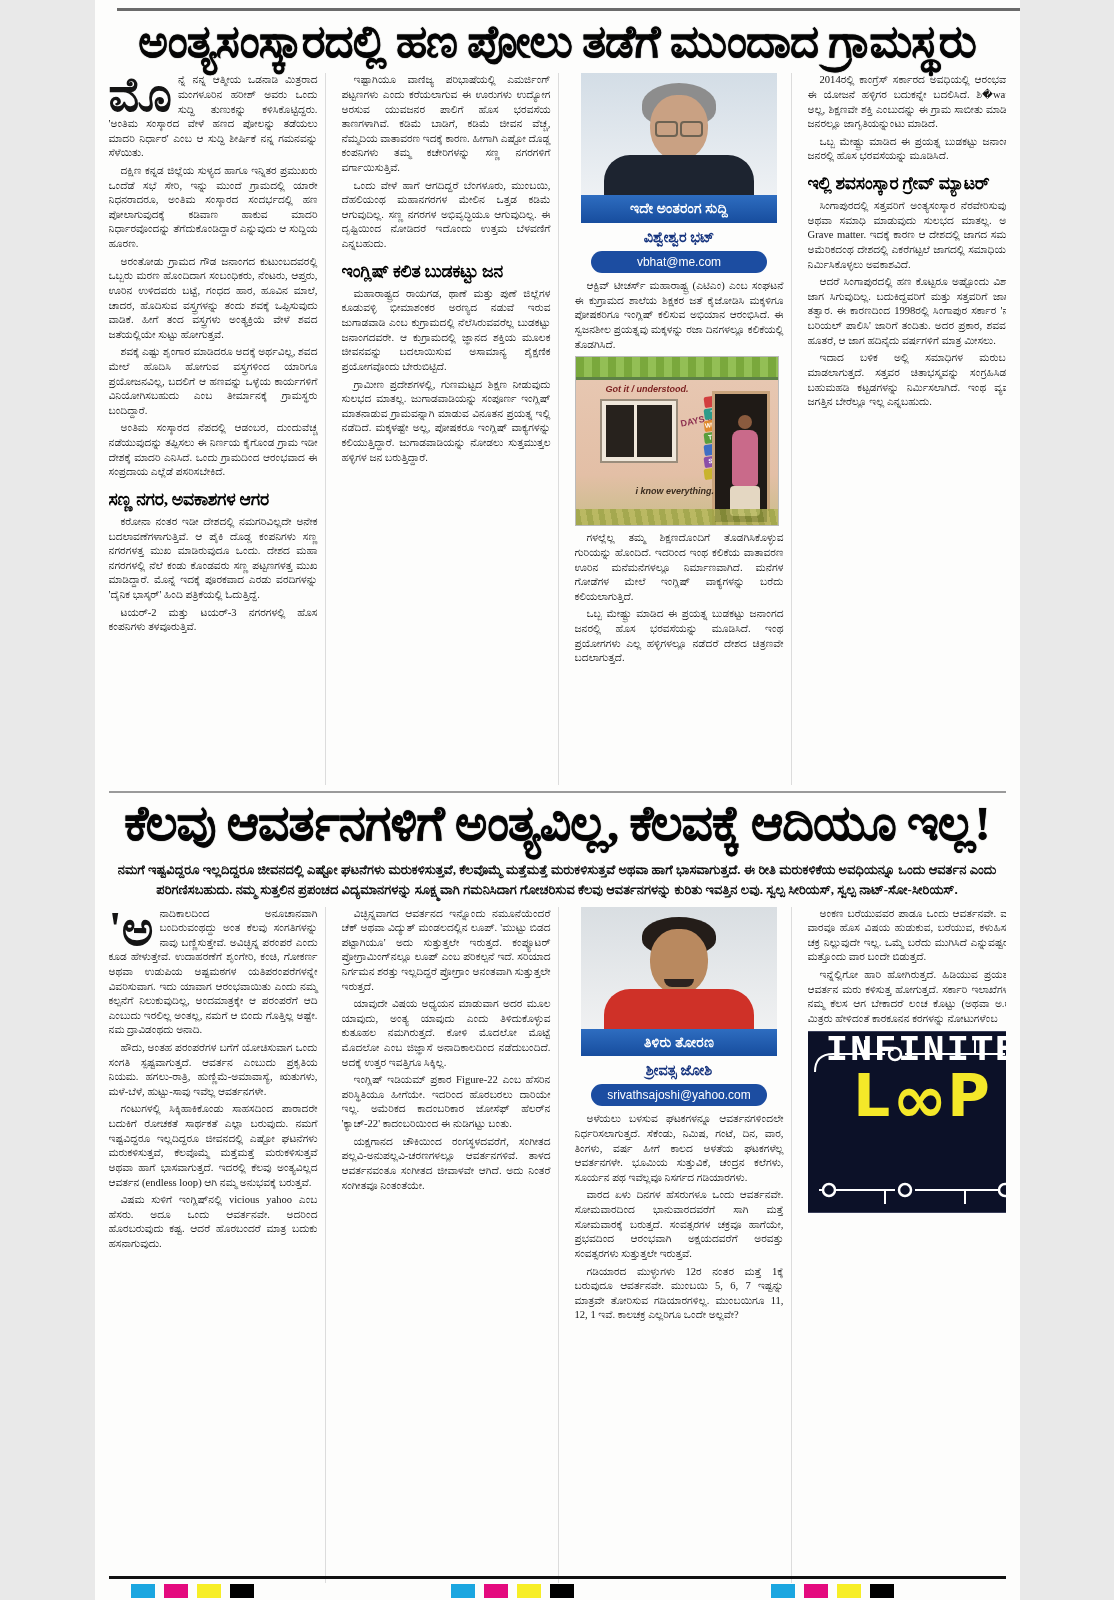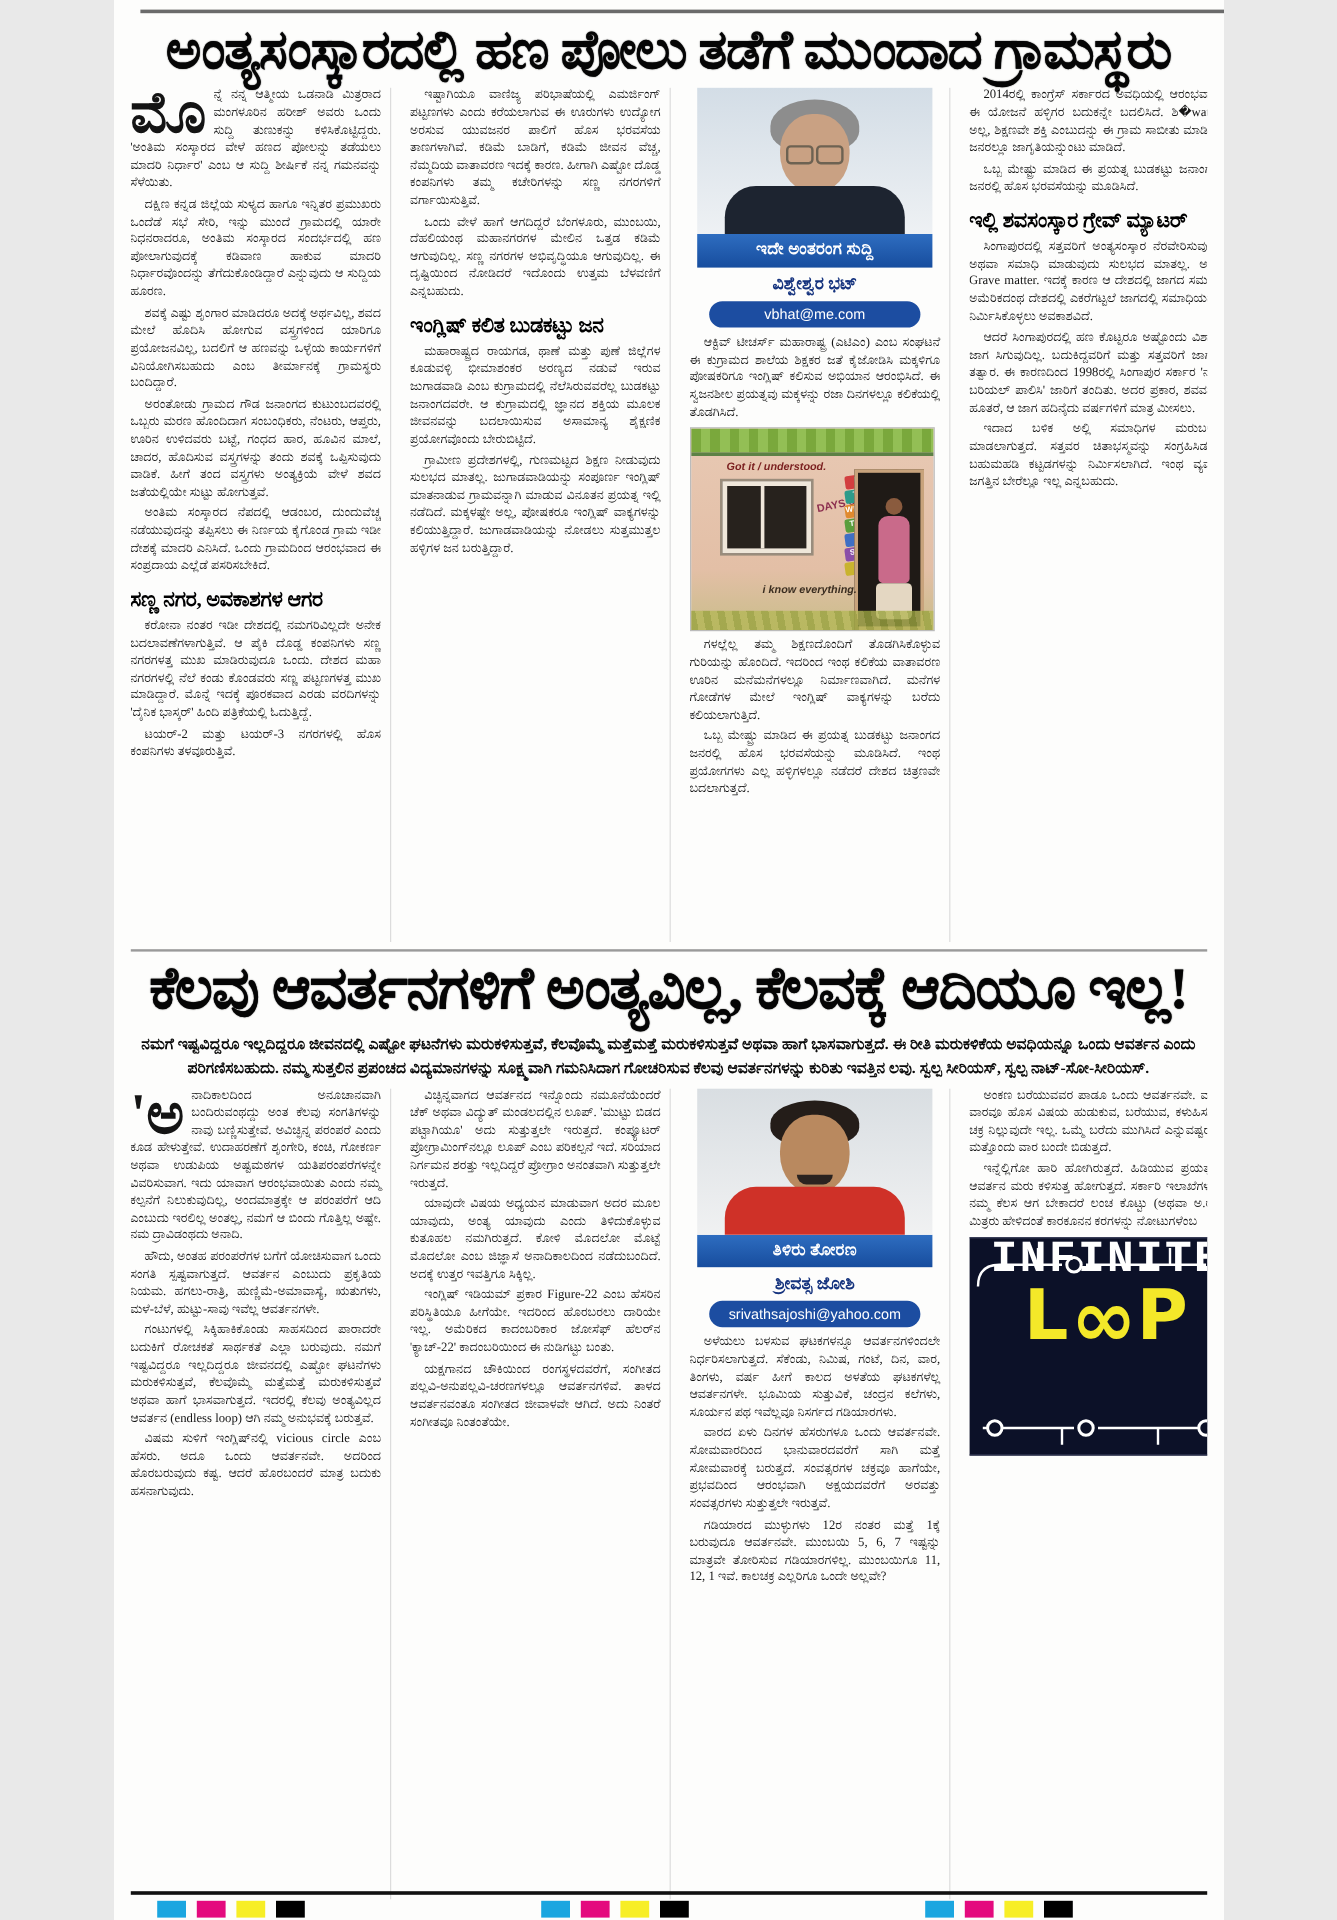--- a/index.html
+++ b/index.html
@@ -96,22 +96,22 @@
   <div class="top-rule"></div>
 
   <div class="inner">
 
     <div class="headline">ಅಂತ್ಯಸಂಸ್ಕಾರದಲ್ಲಿ ಹಣ ಪೋಲು ತಡೆಗೆ ಮುಂದಾದ ಗ್ರಾಮಸ್ಥರು</div>
 
     <div class="cols cols-a1">
       <div class="col rule">
           <p class="para lead"><span class="dropcap">ಮೊ</span>ನ್ನೆ ನನ್ನ ಆತ್ಮೀಯ ಒಡನಾಡಿ ಮಿತ್ರರಾದ ಮಂಗಳೂರಿನ ಹರೀಶ್ ಅವರು ಒಂದು ಸುದ್ದಿ ತುಣುಕನ್ನು ಕಳಿಸಿಕೊಟ್ಟಿದ್ದರು. 'ಅಂತಿಮ ಸಂಸ್ಕಾರದ ವೇಳೆ ಹಣದ ಪೋಲನ್ನು ತಡೆಯಲು ಮಾದರಿ ನಿರ್ಧಾರ' ಎಂಬ ಆ ಸುದ್ದಿ ಶೀರ್ಷಿಕೆ ನನ್ನ ಗಮನವನ್ನು ಸೆಳೆಯಿತು.</p>
           <p class="para">ದಕ್ಷಿಣ ಕನ್ನಡ ಜಿಲ್ಲೆಯ ಸುಳ್ಯದ ಹಾಗೂ ಇನ್ನಿತರ ಪ್ರಮುಖರು ಒಂದೆಡೆ ಸಭೆ ಸೇರಿ, ಇನ್ನು ಮುಂದೆ ಗ್ರಾಮದಲ್ಲಿ ಯಾರೇ ನಿಧನರಾದರೂ, ಅಂತಿಮ ಸಂಸ್ಕಾರದ ಸಂದರ್ಭದಲ್ಲಿ ಹಣ ಪೋಲಾಗುವುದಕ್ಕೆ ಕಡಿವಾಣ ಹಾಕುವ ಮಾದರಿ ನಿರ್ಧಾರವೊಂದನ್ನು ತೆಗೆದುಕೊಂಡಿದ್ದಾರೆ ಎನ್ನುವುದು ಆ ಸುದ್ದಿಯ ಹೂರಣ.</p>
+          <p class="para">ಅರಂತೋಡು ಗ್ರಾಮದ ಗೌಡ ಜನಾಂಗದ ಕುಟುಂಬದವರಲ್ಲಿ ಒಬ್ಬರು ಮರಣ ಹೊಂದಿದಾಗ ಸಂಬಂಧಿಕರು, ನೆಂಟರು, ಆಪ್ತರು, ಊರಿನ ಉಳಿದವರು ಬಟ್ಟೆ, ಗಂಧದ ಹಾರ, ಹೂವಿನ ಮಾಲೆ, ಚಾದರ, ಹೊದಿಸುವ ವಸ್ತ್ರಗಳನ್ನು ತಂದು ಶವಕ್ಕೆ ಒಪ್ಪಿಸುವುದು ವಾಡಿಕೆ. ಹೀಗೆ ತಂದ ವಸ್ತ್ರಗಳು ಅಂತ್ಯಕ್ರಿಯೆ ವೇಳೆ ಶವದ ಜತೆಯಲ್ಲಿಯೇ ಸುಟ್ಟು ಹೋಗುತ್ತವೆ.</p>
           <p class="para">ಶವಕ್ಕೆ ಎಷ್ಟು ಶೃಂಗಾರ ಮಾಡಿದರೂ ಅದಕ್ಕೆ ಅರ್ಥವಿಲ್ಲ, ಶವದ ಮೇಲೆ ಹೊದಿಸಿ ಹೋಗುವ ವಸ್ತ್ರಗಳಿಂದ ಯಾರಿಗೂ ಪ್ರಯೋಜನವಿಲ್ಲ, ಬದಲಿಗೆ ಆ ಹಣವನ್ನು ಒಳ್ಳೆಯ ಕಾರ್ಯಗಳಿಗೆ ವಿನಿಯೋಗಿಸಬಹುದು ಎಂಬ ತೀರ್ಮಾನಕ್ಕೆ ಗ್ರಾಮಸ್ಥರು ಬಂದಿದ್ದಾರೆ.</p>
-          <p class="para">ಅರಂತೋಡು ಗ್ರಾಮದ ಗೌಡ ಜನಾಂಗದ ಕುಟುಂಬದವರಲ್ಲಿ ಒಬ್ಬರು ಮರಣ ಹೊಂದಿದಾಗ ಸಂಬಂಧಿಕರು, ನೆಂಟರು, ಆಪ್ತರು, ಊರಿನ ಉಳಿದವರು ಬಟ್ಟೆ, ಗಂಧದ ಹಾರ, ಹೂವಿನ ಮಾಲೆ, ಚಾದರ, ಹೊದಿಸುವ ವಸ್ತ್ರಗಳನ್ನು ತಂದು ಶವಕ್ಕೆ ಒಪ್ಪಿಸುವುದು ವಾಡಿಕೆ. ಹೀಗೆ ತಂದ ವಸ್ತ್ರಗಳು ಅಂತ್ಯಕ್ರಿಯೆ ವೇಳೆ ಶವದ ಜತೆಯಲ್ಲಿಯೇ ಸುಟ್ಟು ಹೋಗುತ್ತವೆ.</p>
           <p class="para">ಅಂತಿಮ ಸಂಸ್ಕಾರದ ನೆಪದಲ್ಲಿ ಆಡಂಬರ, ದುಂದುವೆಚ್ಚ ನಡೆಯುವುದನ್ನು ತಪ್ಪಿಸಲು ಈ ನಿರ್ಣಯ ಕೈಗೊಂಡ ಗ್ರಾಮ ಇಡೀ ದೇಶಕ್ಕೆ ಮಾದರಿ ಎನಿಸಿದೆ. ಒಂದು ಗ್ರಾಮದಿಂದ ಆರಂಭವಾದ ಈ ಸಂಪ್ರದಾಯ ಎಲ್ಲೆಡೆ ಪಸರಿಸಬೇಕಿದೆ.</p>
           <div class="subhead">ಸಣ್ಣ ನಗರ, ಅವಕಾಶಗಳ ಆಗರ</div>
           <p class="para">ಕರೋನಾ ನಂತರ ಇಡೀ ದೇಶದಲ್ಲಿ ನಮಗರಿವಿಲ್ಲದೇ ಅನೇಕ ಬದಲಾವಣೆಗಳಾಗುತ್ತಿವೆ. ಆ ಪೈಕಿ ದೊಡ್ಡ ಕಂಪನಿಗಳು ಸಣ್ಣ ನಗರಗಳತ್ತ ಮುಖ ಮಾಡಿರುವುದೂ ಒಂದು. ದೇಶದ ಮಹಾ ನಗರಗಳಲ್ಲಿ ನೆಲೆ ಕಂಡು ಕೊಂಡವರು ಸಣ್ಣ ಪಟ್ಟಣಗಳತ್ತ ಮುಖ ಮಾಡಿದ್ದಾರೆ. ಮೊನ್ನೆ ಇದಕ್ಕೆ ಪೂರಕವಾದ ಎರಡು ವರದಿಗಳನ್ನು 'ದೈನಿಕ ಭಾಸ್ಕರ್' ಹಿಂದಿ ಪತ್ರಿಕೆಯಲ್ಲಿ ಓದುತ್ತಿದ್ದೆ.</p>
           <p class="para">ಟಯರ್-2 ಮತ್ತು ಟಯರ್-3 ನಗರಗಳಲ್ಲಿ ಹೊಸ ಕಂಪನಿಗಳು ತಳವೂರುತ್ತಿವೆ.</p>
         </div>
       <div class="col rule">
           <p class="para">ಇಷ್ಟಾಗಿಯೂ ವಾಣಿಜ್ಯ ಪರಿಭಾಷೆಯಲ್ಲಿ ಎಮರ್ಜಿಂಗ್ ಪಟ್ಟಣಗಳು ಎಂದು ಕರೆಯಲಾಗುವ ಈ ಊರುಗಳು ಉದ್ಯೋಗ ಅರಸುವ ಯುವಜನರ ಪಾಲಿಗೆ ಹೊಸ ಭರವಸೆಯ ತಾಣಗಳಾಗಿವೆ. ಕಡಿಮೆ ಬಾಡಿಗೆ, ಕಡಿಮೆ ಜೀವನ ವೆಚ್ಚ, ನೆಮ್ಮದಿಯ ವಾತಾವರಣ ಇದಕ್ಕೆ ಕಾರಣ. ಹೀಗಾಗಿ ಎಷ್ಟೋ ದೊಡ್ಡ ಕಂಪನಿಗಳು ತಮ್ಮ ಕಚೇರಿಗಳನ್ನು ಸಣ್ಣ ನಗರಗಳಿಗೆ ವರ್ಗಾಯಿಸುತ್ತಿವೆ.</p>
           <p class="para">ಒಂದು ವೇಳೆ ಹಾಗೆ ಆಗದಿದ್ದರೆ ಬೆಂಗಳೂರು, ಮುಂಬಯಿ, ದೆಹಲಿಯಂಥ ಮಹಾನಗರಗಳ ಮೇಲಿನ ಒತ್ತಡ ಕಡಿಮೆ ಆಗುವುದಿಲ್ಲ. ಸಣ್ಣ ನಗರಗಳ ಅಭಿವೃದ್ಧಿಯೂ ಆಗುವುದಿಲ್ಲ. ಈ ದೃಷ್ಟಿಯಿಂದ ನೋಡಿದರೆ ಇದೊಂದು ಉತ್ತಮ ಬೆಳವಣಿಗೆ ಎನ್ನಬಹುದು.</p>
           <div class="subhead">ಇಂಗ್ಲಿಷ್ ಕಲಿತ ಬುಡಕಟ್ಟು ಜನ</div>
           <p class="para">ಮಹಾರಾಷ್ಟ್ರದ ರಾಯಗಡ, ಥಾಣೆ ಮತ್ತು ಪುಣೆ ಜಿಲ್ಲೆಗಳ ಕೂಡುವಳ್ಳಿ ಭೀಮಾಶಂಕರ ಅರಣ್ಯದ ನಡುವೆ ಇರುವ ಜುಗಾಡವಾಡಿ ಎಂಬ ಕುಗ್ರಾಮದಲ್ಲಿ ನೆಲೆಸಿರುವವರೆಲ್ಲ ಬುಡಕಟ್ಟು ಜನಾಂಗದವರೇ. ಆ ಕುಗ್ರಾಮದಲ್ಲಿ ಜ್ಞಾನದ ಶಕ್ತಿಯ ಮೂಲಕ ಜೀವನವನ್ನು ಬದಲಾಯಿಸುವ ಅಸಾಮಾನ್ಯ ಶೈಕ್ಷಣಿಕ ಪ್ರಯೋಗವೊಂದು ಬೇರುಬಿಟ್ಟಿದೆ.</p>
@@ -182,21 +182,21 @@
     <div class="divider"></div>
 
     <div class="headline headline2">ಕೆಲವು ಆವರ್ತನಗಳಿಗೆ ಅಂತ್ಯವಿಲ್ಲ, ಕೆಲವಕ್ಕೆ ಆದಿಯೂ ಇಲ್ಲ!</div>
     <div class="standfirst">ನಮಗೆ ಇಷ್ಟವಿದ್ದರೂ ಇಲ್ಲದಿದ್ದರೂ ಜೀವನದಲ್ಲಿ ಎಷ್ಟೋ ಘಟನೆಗಳು ಮರುಕಳಿಸುತ್ತವೆ, ಕೆಲವೊಮ್ಮೆ ಮತ್ತೆಮತ್ತೆ ಮರುಕಳಿಸುತ್ತವೆ ಅಥವಾ ಹಾಗೆ ಭಾಸವಾಗುತ್ತದೆ. ಈ ರೀತಿ ಮರುಕಳಿಕೆಯ ಅವಧಿಯನ್ನೂ ಒಂದು ಆವರ್ತನ ಎಂದು ಪರಿಗಣಿಸಬಹುದು. ನಮ್ಮ ಸುತ್ತಲಿನ ಪ್ರಪಂಚದ ವಿದ್ಯಮಾನಗಳನ್ನು ಸೂಕ್ಷ್ಮವಾಗಿ ಗಮನಿಸಿದಾಗ ಗೋಚರಿಸುವ ಕೆಲವು ಆವರ್ತನಗಳನ್ನು ಕುರಿತು ಇವತ್ತಿನ ಲವು. ಸ್ವಲ್ಪ ಸೀರಿಯಸ್, ಸ್ವಲ್ಪ ನಾಟ್-ಸೋ-ಸೀರಿಯಸ್.</div>
 
     <div class="cols cols-a2">
       <div class="col rule">
           <p class="para lead"><span class="dropcap">'ಅ</span>ನಾದಿಕಾಲದಿಂದ ಅನೂಚಾನವಾಗಿ ಬಂದಿರುವಂಥದ್ದು ಅಂತ ಕೆಲವು ಸಂಗತಿಗಳನ್ನು ನಾವು ಬಣ್ಣಿಸುತ್ತೇವೆ. ಅವಿಚ್ಛಿನ್ನ ಪರಂಪರೆ ಎಂದು ಕೂಡ ಹೇಳುತ್ತೇವೆ. ಉದಾಹರಣೆಗೆ ಶೃಂಗೇರಿ, ಕಂಚಿ, ಗೋಕರ್ಣ ಅಥವಾ ಉಡುಪಿಯ ಅಷ್ಟಮಠಗಳ ಯತಿಪರಂಪರೆಗಳನ್ನೇ ವಿವರಿಸುವಾಗ. ಇದು ಯಾವಾಗ ಆರಂಭವಾಯಿತು ಎಂದು ನಮ್ಮ ಕಲ್ಪನೆಗೆ ನಿಲುಕುವುದಿಲ್ಲ, ಅಂದಮಾತ್ರಕ್ಕೇ ಆ ಪರಂಪರೆಗೆ ಆದಿ ಎಂಬುದು ಇರಲಿಲ್ಲ ಅಂತಲ್ಲ, ನಮಗೆ ಆ ಬಿಂದು ಗೊತ್ತಿಲ್ಲ ಅಷ್ಟೇ. ನಮ ದ್ರಾವಿಡಂಥದು ಅನಾದಿ.</p>
           <p class="para">ಹೌದು, ಅಂತಹ ಪರಂಪರೆಗಳ ಬಗೆಗೆ ಯೋಚಿಸುವಾಗ ಒಂದು ಸಂಗತಿ ಸ್ಪಷ್ಟವಾಗುತ್ತದೆ. ಆವರ್ತನ ಎಂಬುದು ಪ್ರಕೃತಿಯ ನಿಯಮ. ಹಗಲು-ರಾತ್ರಿ, ಹುಣ್ಣಿಮೆ-ಅಮಾವಾಸ್ಯೆ, ಋತುಗಳು, ಮಳೆ-ಬೆಳೆ, ಹುಟ್ಟು-ಸಾವು ಇವೆಲ್ಲ ಆವರ್ತನಗಳೇ.</p>
           <p class="para">ಗಂಟುಗಳಲ್ಲಿ ಸಿಕ್ಕಿಹಾಕಿಕೊಂಡು ಸಾಹಸದಿಂದ ಪಾರಾದರೇ ಬದುಕಿಗೆ ರೋಚಕತೆ ಸಾರ್ಥಕತೆ ಎಲ್ಲಾ ಬರುವುದು. ನಮಗೆ ಇಷ್ಟವಿದ್ದರೂ ಇಲ್ಲದಿದ್ದರೂ ಜೀವನದಲ್ಲಿ ಎಷ್ಟೋ ಘಟನೆಗಳು ಮರುಕಳಿಸುತ್ತವೆ, ಕೆಲವೊಮ್ಮೆ ಮತ್ತೆಮತ್ತೆ ಮರುಕಳಿಸುತ್ತವೆ ಅಥವಾ ಹಾಗೆ ಭಾಸವಾಗುತ್ತದೆ. ಇದರಲ್ಲಿ ಕೆಲವು ಅಂತ್ಯವಿಲ್ಲದ ಆವರ್ತನ (endless loop) ಆಗಿ ನಮ್ಮ ಅನುಭವಕ್ಕೆ ಬರುತ್ತವೆ.</p>
-          <p class="para">ವಿಷಮ ಸುಳಿಗೆ ಇಂಗ್ಲಿಷ್‌ನಲ್ಲಿ vicious circle ಎಂಬ ಹೆಸರು. ಅದೂ ಒಂದು ಆವರ್ತನವೇ. ಅದರಿಂದ ಹೊರಬರುವುದು ಕಷ್ಟ. ಆದರೆ ಹೊರಬಂದರೆ ಮಾತ್ರ ಬದುಕು ಹಸನಾಗುವುದು.</p>
+          <p class="para">ವಿಷಮ ಸುಳಿಗೆ ಇಂಗ್ಲಿಷ್‌ನಲ್ಲಿ vicious yahoo ಎಂಬ ಹೆಸರು. ಅದೂ ಒಂದು ಆವರ್ತನವೇ. ಅದರಿಂದ ಹೊರಬರುವುದು ಕಷ್ಟ. ಆದರೆ ಹೊರಬಂದರೆ ಮಾತ್ರ ಬದುಕು ಹಸನಾಗುವುದು.</p>
         </div>
       <div class="col rule">
           <p class="para">ವಿಚ್ಛಿನ್ನವಾಗದ ಆವರ್ತನದ ಇನ್ನೊಂದು ನಮೂನೆಯೆಂದರೆ ಚೆಕ್ ಅಥವಾ ವಿದ್ಯುತ್ ಮಂಡಲದಲ್ಲಿನ ಲೂಪ್. 'ಮುಟ್ಟು ಬಿಡದ ಪಟ್ಟಾಗಿಯೂ' ಅದು ಸುತ್ತುತ್ತಲೇ ಇರುತ್ತದೆ. ಕಂಪ್ಯೂಟರ್ ಪ್ರೋಗ್ರಾಮಿಂಗ್‌ನಲ್ಲೂ ಲೂಪ್ ಎಂಬ ಪರಿಕಲ್ಪನೆ ಇದೆ. ಸರಿಯಾದ ನಿರ್ಗಮನ ಶರತ್ತು ಇಲ್ಲದಿದ್ದರೆ ಪ್ರೋಗ್ರಾಂ ಅನಂತವಾಗಿ ಸುತ್ತುತ್ತಲೇ ಇರುತ್ತದೆ.</p>
           <p class="para">ಯಾವುದೇ ವಿಷಯ ಅಧ್ಯಯನ ಮಾಡುವಾಗ ಅದರ ಮೂಲ ಯಾವುದು, ಅಂತ್ಯ ಯಾವುದು ಎಂದು ತಿಳಿದುಕೊಳ್ಳುವ ಕುತೂಹಲ ನಮಗಿರುತ್ತದೆ. ಕೋಳಿ ಮೊದಲೋ ಮೊಟ್ಟೆ ಮೊದಲೋ ಎಂಬ ಜಿಜ್ಞಾಸೆ ಅನಾದಿಕಾಲದಿಂದ ನಡೆದುಬಂದಿದೆ. ಅದಕ್ಕೆ ಉತ್ತರ ಇವತ್ತಿಗೂ ಸಿಕ್ಕಿಲ್ಲ.</p>
           <p class="para">ಇಂಗ್ಲಿಷ್ ಇಡಿಯಮ್ ಪ್ರಕಾರ Figure-22 ಎಂಬ ಹೆಸರಿನ ಪರಿಸ್ಥಿತಿಯೂ ಹೀಗೆಯೇ. ಇದರಿಂದ ಹೊರಬರಲು ದಾರಿಯೇ ಇಲ್ಲ. ಅಮೆರಿಕದ ಕಾದಂಬರಿಕಾರ ಜೋಸೆಫ್ ಹೆಲರ್‌ನ 'ಕ್ಯಾಚ್-22' ಕಾದಂಬರಿಯಿಂದ ಈ ನುಡಿಗಟ್ಟು ಬಂತು.</p>
           <p class="para">ಯಕ್ಷಗಾನದ ಚೌಕಿಯಿಂದ ರಂಗಸ್ಥಳದವರೆಗೆ, ಸಂಗೀತದ ಪಲ್ಲವಿ-ಅನುಪಲ್ಲವಿ-ಚರಣಗಳಲ್ಲೂ ಆವರ್ತನಗಳಿವೆ. ತಾಳದ ಆವರ್ತನವಂತೂ ಸಂಗೀತದ ಜೀವಾಳವೇ ಆಗಿದೆ. ಅದು ನಿಂತರೆ ಸಂಗೀತವೂ ನಿಂತಂತೆಯೇ.</p>
         </div>
 
       <div class="col rule">
 

